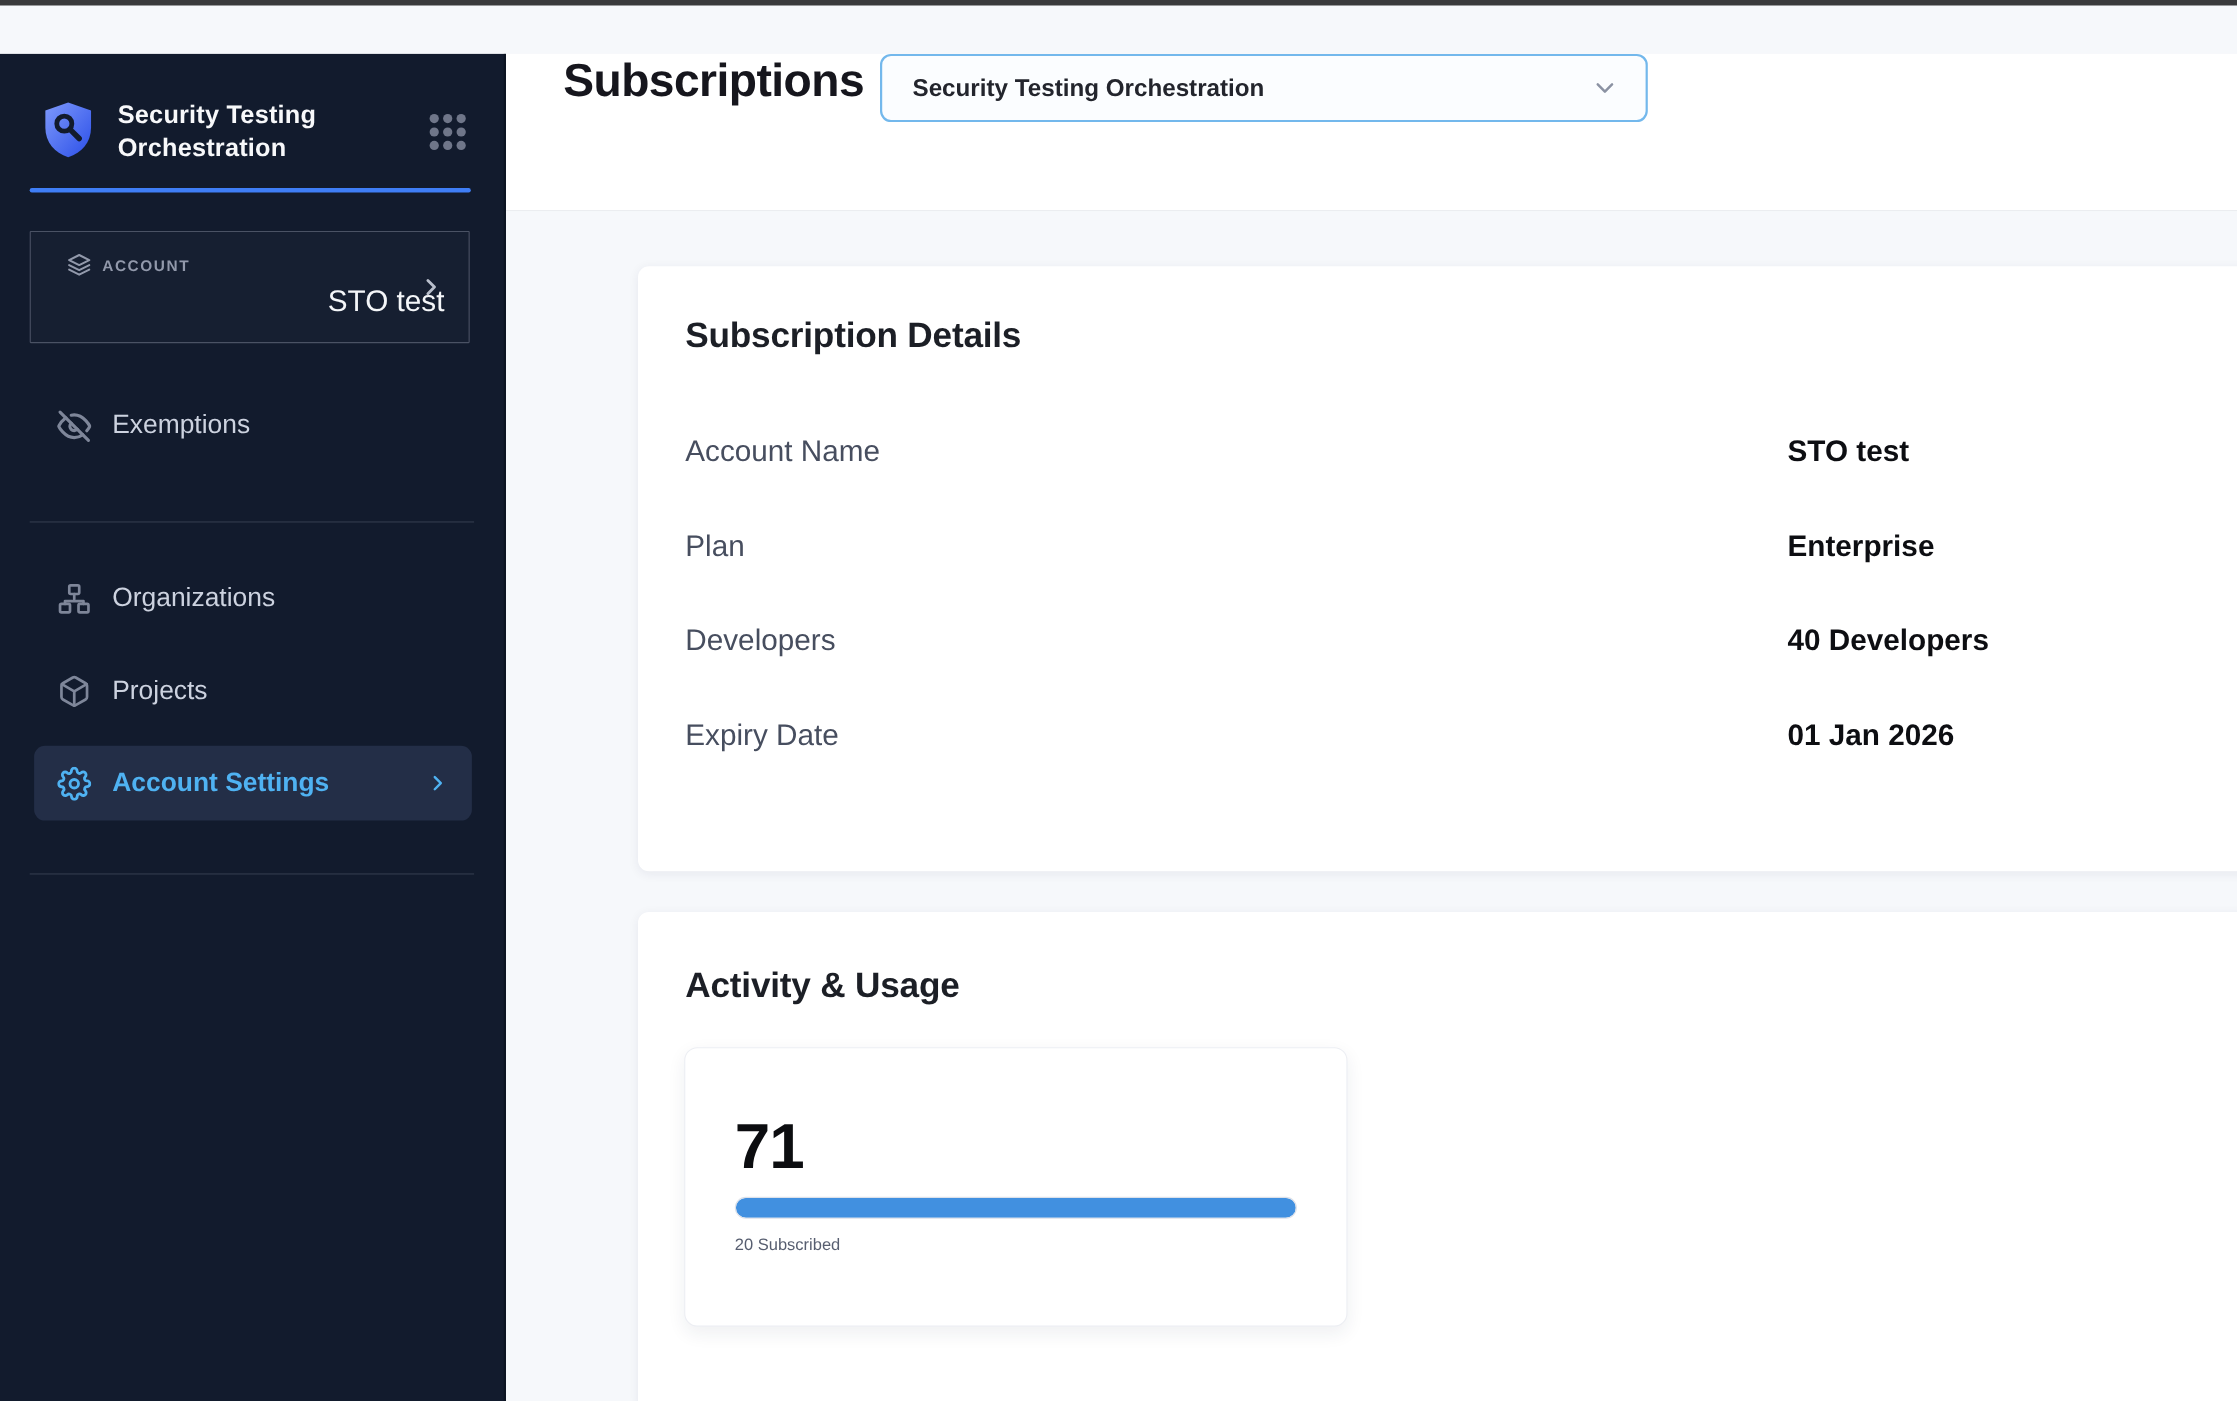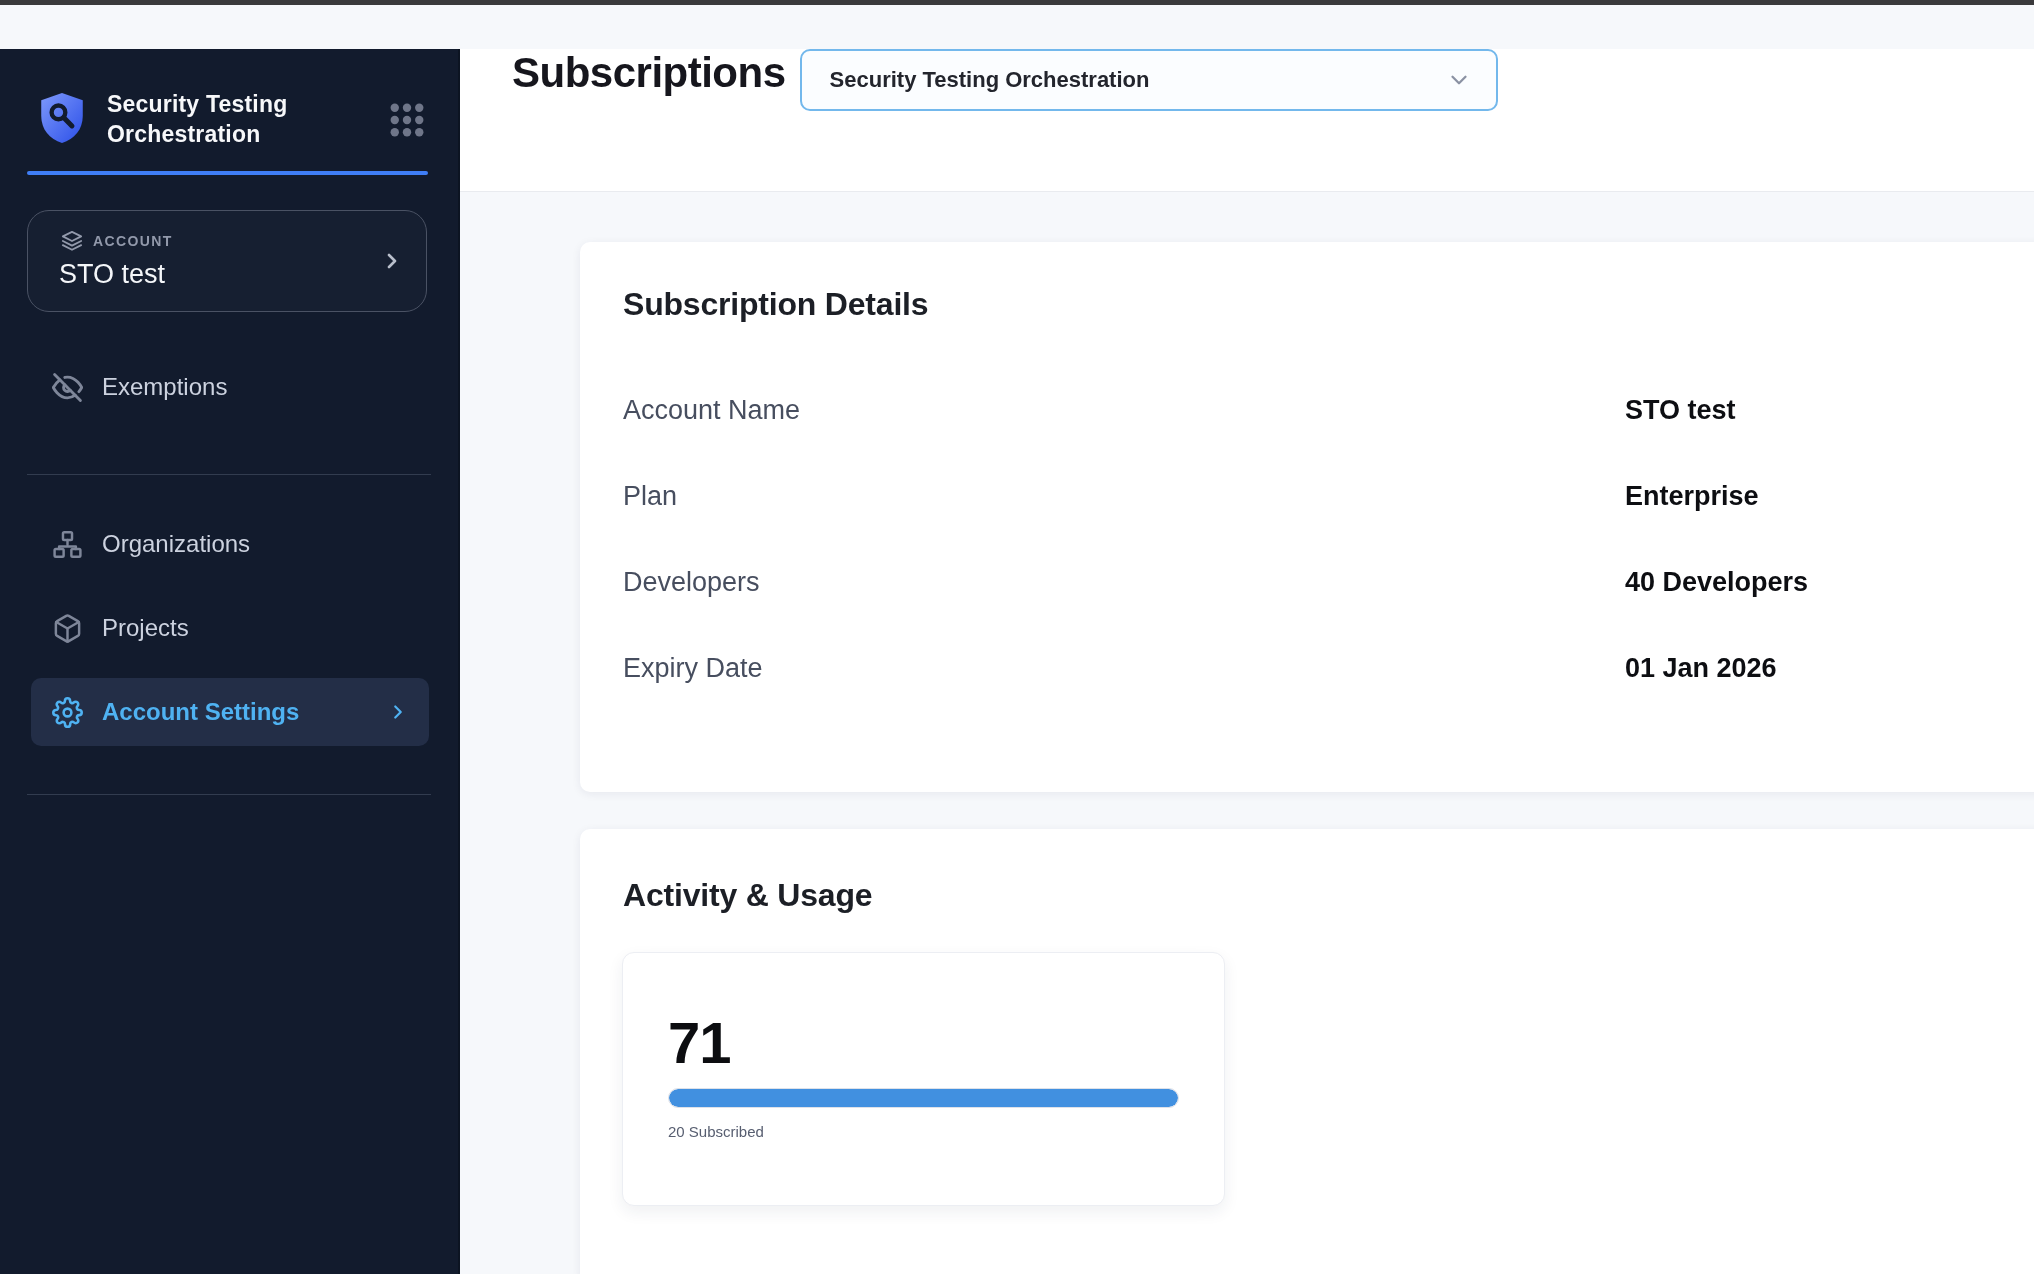--- a/index.html
+++ b/index.html
@@ -31,22 +31,22 @@
     letter-spacing: 0.2px;
   }
   .grid-icon { width: 42px; height: 42px; margin-left: auto; margin-top: 10px; cursor: pointer; }
   .brand-underline {
     position: absolute; top: 122px; left: 27px; width: 401px; height: 4px;
     background: #3f7ef6; border-radius: 2px;
   }
   .account-card {
     position: absolute; top: 161px; left: 27px; width: 400px; height: 102px;
     background: #18223414; background-color: #161f31;
-    border: 1.5px solid #4a5264; border-radius: 22px;
-    padding: 19px 22px 16px 33px; cursor: pointer;
+    border: 1.5px solid #4a5264; border-radius: 1px;
+    padding: 19px 22px 16px 33px; cursor: pointer; text-align: right;
   }
   .account-row { display: flex; align-items: center; }
   .account-row svg { width: 22px; height: 22px; }
   .account-label {
     margin-left: 10px; color: #9299ab; font-size: 14px; font-weight: 700;
     letter-spacing: 1.4px;
   }
   .account-name { margin-top: 7px; margin-left: -2px; color: #f4f6f9; font-size: 27px; font-weight: 500; }
   .account-chevron { position: absolute; right: 22px; top: 50%; transform: translateY(-50%); width: 24px; height: 24px; }
 

